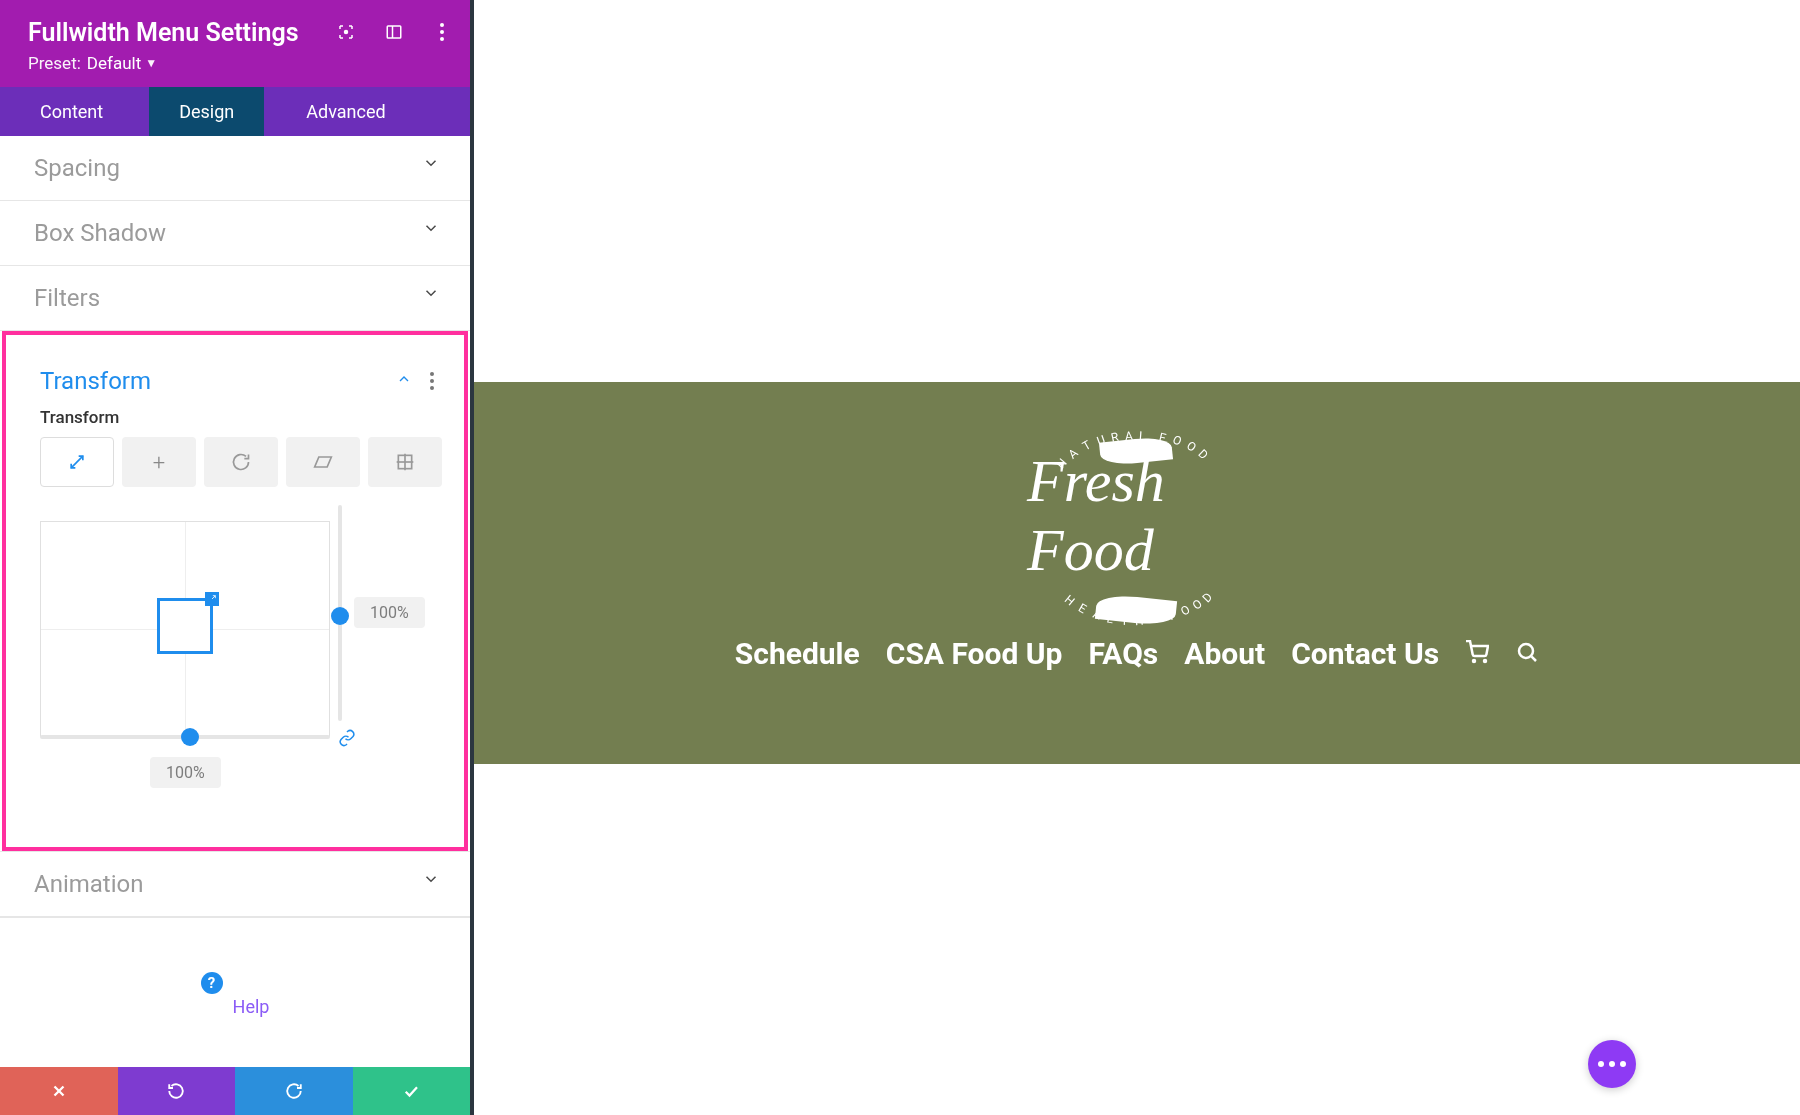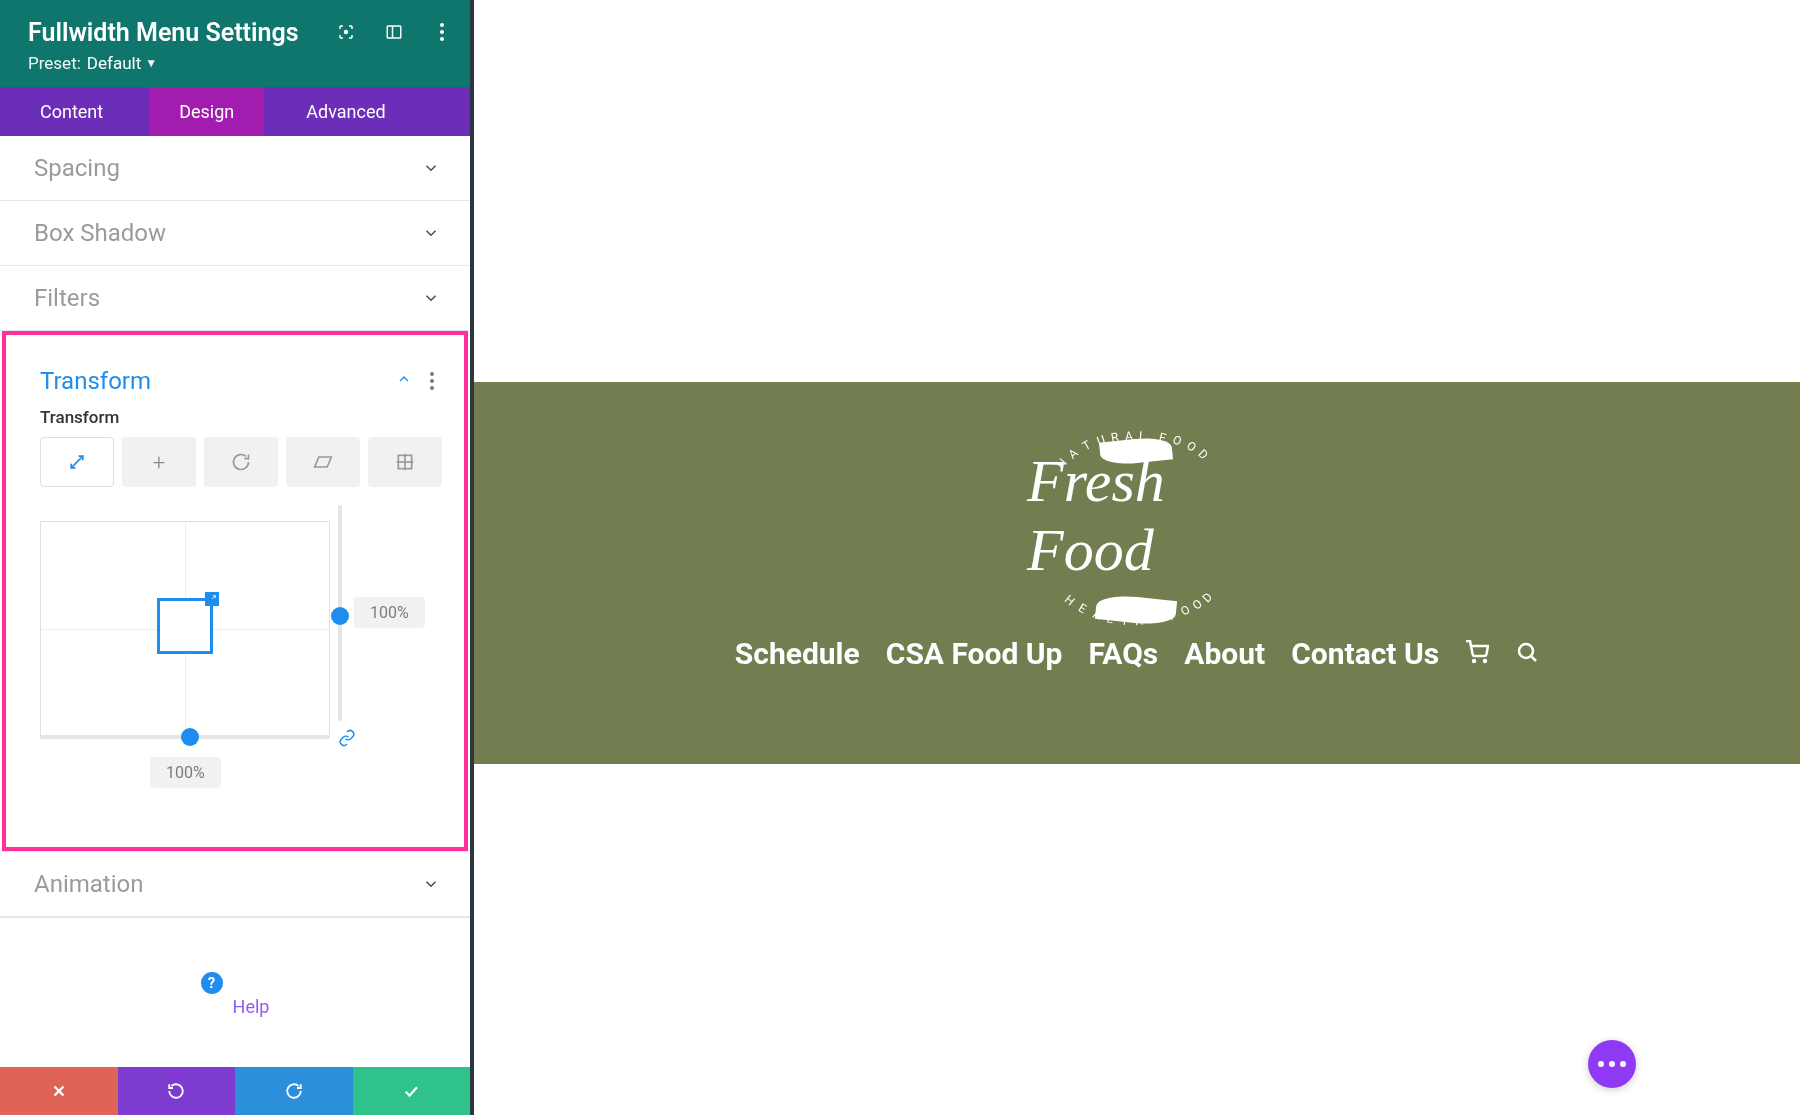--- a/index.html
+++ b/index.html
@@ -2,39 +2,39 @@
 <html><head>
 <meta charset="utf-8">
 <style>
 * { margin: 0; padding: 0; box-sizing: border-box; }
 body { font-family: -apple-system, BlinkMacSystemFont, "Segoe UI", Roboto, Helvetica, Arial, sans-serif; width: 1800px; height: 1115px; overflow: hidden; background: #fff; position: relative; }
 
 
 .sidebar { position: absolute; left: 0; top: 0; width: 470px; height: 1115px; background: #fff; display: flex; flex-direction: column; }
 
 
-.panel-header { background: #0f766e; color: #fff; padding: 18px 28px 14px 28px; position: relative; }
+.panel-header { background: #a21caf; color: #fff; padding: 18px 28px 14px 28px; position: relative; }
 .panel-title { font-size: 25px; font-weight: 600; margin-bottom: 6px; }
 .panel-preset-row { display: flex; align-items: center; gap: 6px; font-size: 17px; }
 .panel-preset-label { opacity: .95; }
 .preset-wrap { display: inline-flex; align-items: center; gap:4px; }
 .preset-caret { font-size: 12px; opacity: .95; }
 .panel-header-icons { position: absolute; right: 18px; top: 22px; display: flex; gap: 28px; align-items: center; }
 .hdr-ico { width: 20px; height: 20px; display: flex; align-items: center; justify-content: center; cursor:pointer; }
 .hdr-ico svg { width: 18px; height: 18px; }
 
 
 .tabs { display: flex; background: #6c2eb9; }
 .tab { flex: 0 0 auto; padding: 14px 30px; font-size: 18px; color: #fff; cursor: pointer; margin-left: 12px; }
-.tab.active { background: #a21caf; }
+.tab.active { background: #0c4a6e; }
 .tab.first { padding-left: 28px; padding-right: 34px; }
 
 
 .acc-scroll { flex: 1; overflow: hidden; position: relative; }
-.acc-item { border-bottom: 1px solid #e6e6e6; padding: 18px 30px 18px 34px; display: flex; align-items: center; justify-content: space-between; cursor: pointer; }
+.acc-item { border-bottom: 1px solid #e6e6e6; padding: 18px 30px 18px 34px; display: flex; justify-content: space-between; cursor: pointer; }
 .acc-item .label { font-size: 24px; color: #9b9b9b; font-weight: 400; }
 .acc-item .chev { width: 18px; height: 18px; }
 .acc-item .chev svg { width: 18px; height: 18px; stroke: #4a4a4a; stroke-width: 2; fill: none; }
 
 
 .highlight-box { border: 4px solid #ff2f9e; margin: 0 2px 0 2px; padding: 14px 0 32px 0; }
 .transform-header { display: flex; align-items: center; justify-content: space-between; padding: 18px 30px 12px 34px; }
 .transform-title { font-size: 24px; color: #1f8ded; font-weight: 400; }
 .transform-header-icons { display: flex; align-items: center; gap: 18px; }
 .chev-up svg { width: 16px; height: 16px; stroke: #1f8ded; stroke-width: 2; fill: none; }

